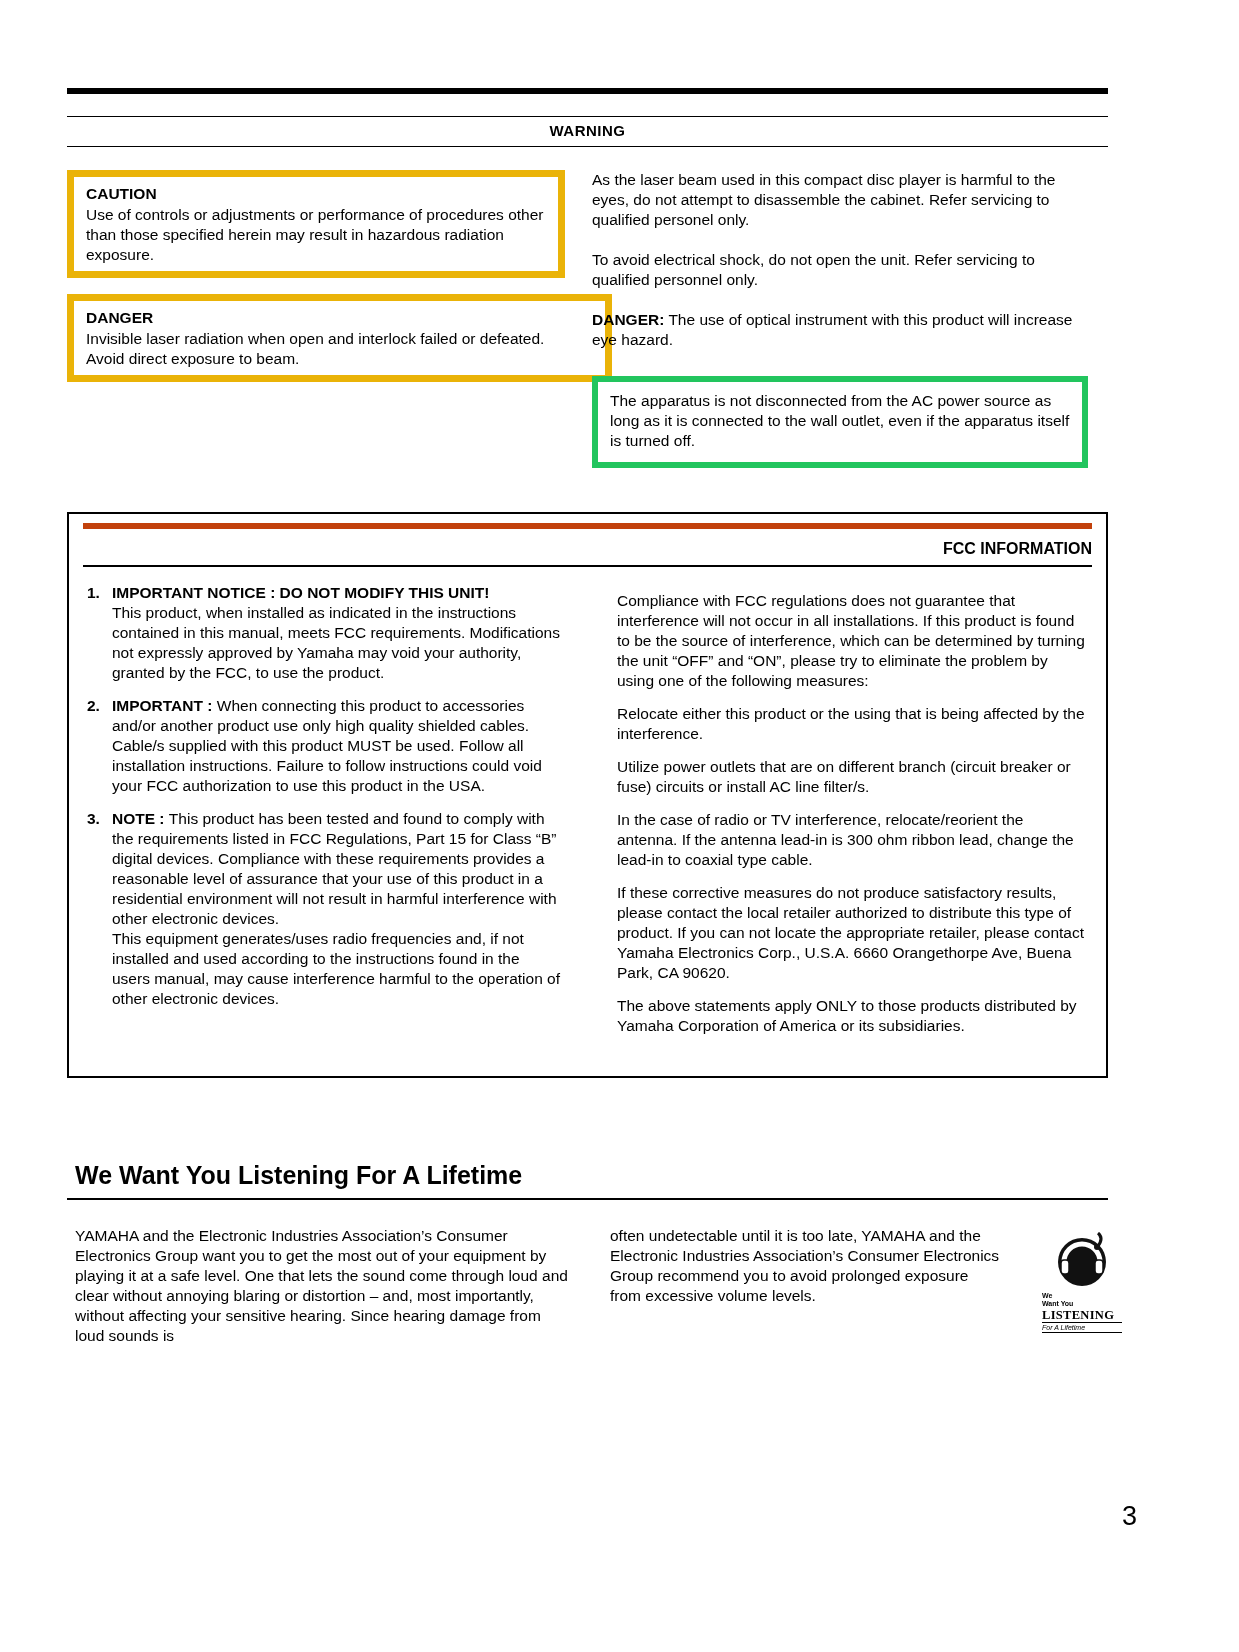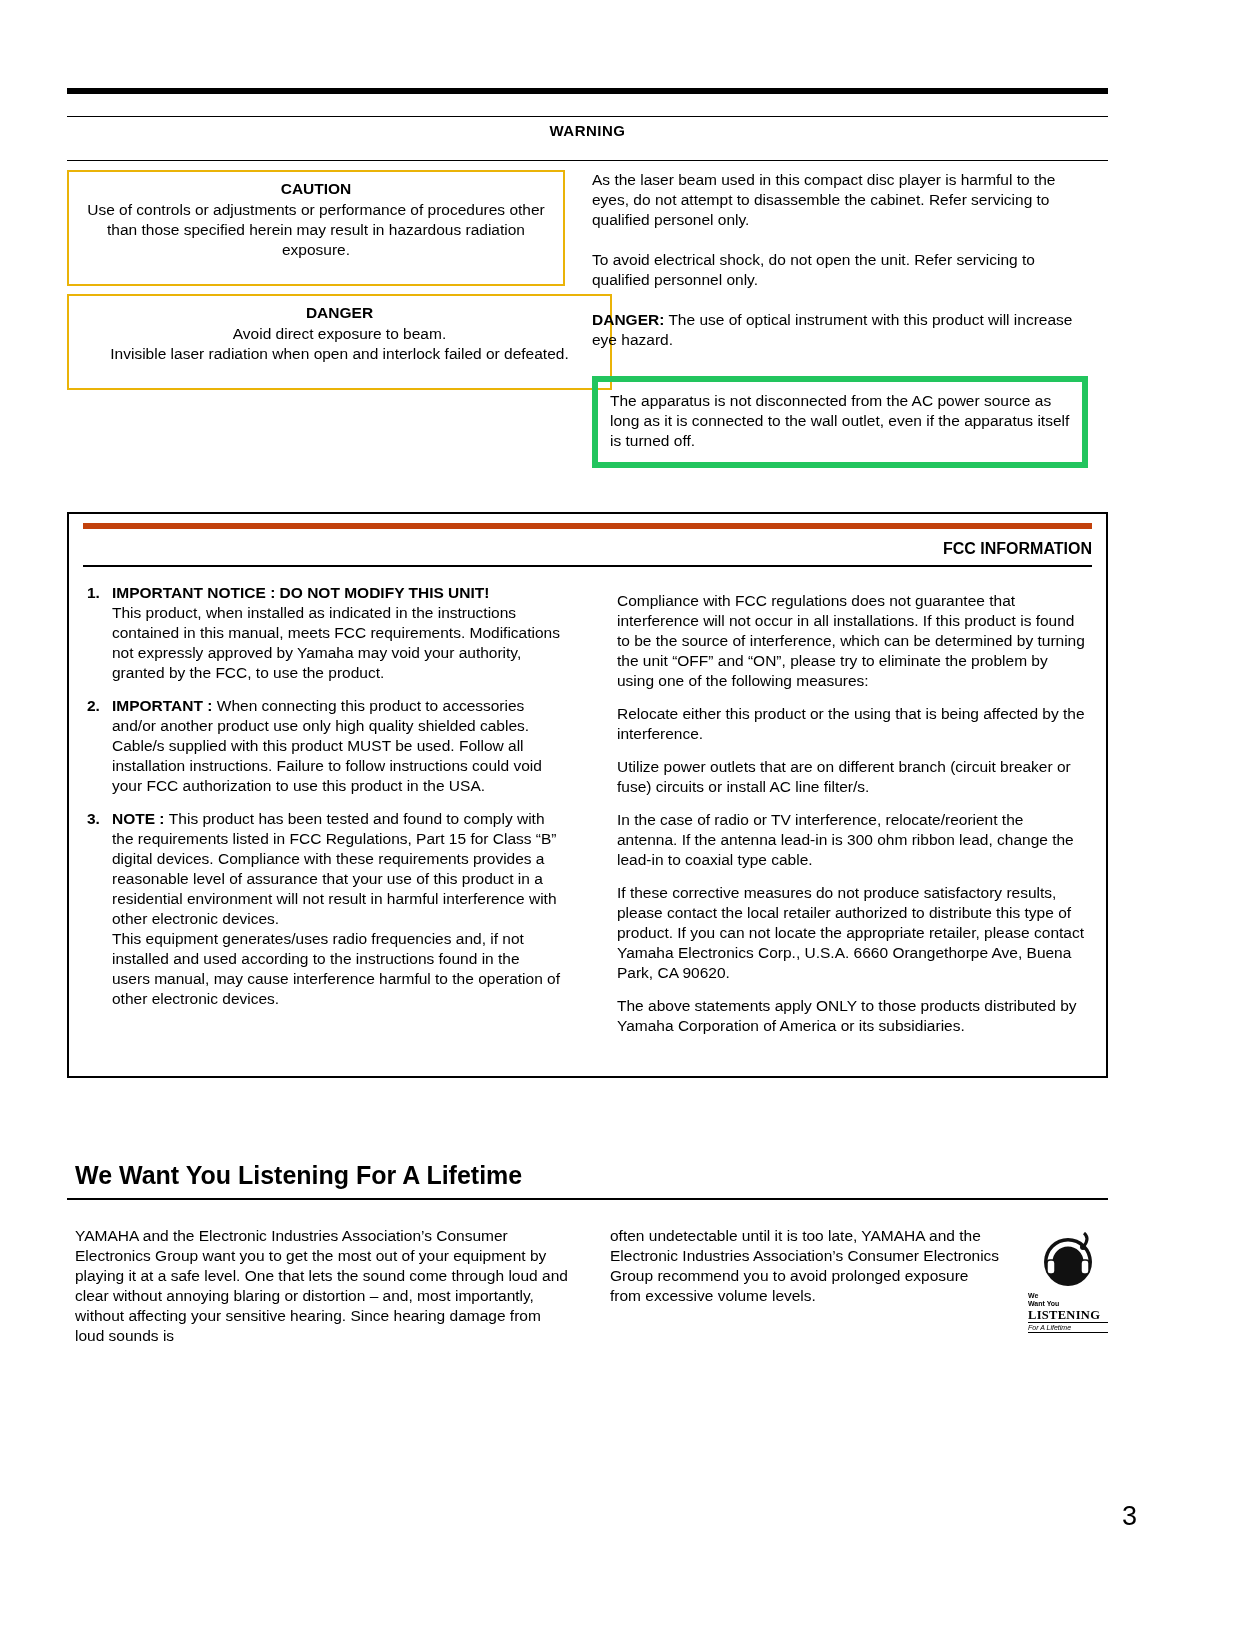--- a/index.html
+++ b/index.html
@@ -16,27 +16,26 @@
     line-height: 20px;
     overflow: hidden;
   }
   .top-rule {
     position: absolute; left: 67px; top: 88px;
     width: 1041px; height: 6px; background: #000;
   }
   .warning-band {
     position: absolute; left: 67px; top: 116px; width: 1041px;
     border-top: 1px solid #000; border-bottom: 1px solid #000;
-    text-align: center; padding: 4px 0 19px;
+    text-align: center; padding: 4px 0 5px;
     font-weight: bold; font-size: 15px; letter-spacing: 0.5px;
   }
   .outlined-box {
-    border: 2px solid #eab308;
-    padding: 7px 12px 24px 12px;
-    text-align: center;
+    border: 7px solid #eab308;
+    padding: 7px 12px 6px 12px;
   }
   .caution-box { position: absolute; left: 67px; top: 170px; width: 498px; }
   .danger-box  { position: absolute; left: 67px; top: 294px; width: 545px; }
   .box-title { font-weight: bold; font-size: 15.5px; margin-bottom: 1px; }
   .warn-right { position: absolute; left: 592px; top: 170px; width: 496px; }
   .warn-right p { margin: 0 0 20px 0; }
   .warn-right .danger-para { margin-bottom: 0; }
   .apparatus-box {
     border: 6px solid #22c55e; padding: 9px 12px 11px;
     margin-top: 26px;
@@ -69,21 +68,21 @@
   }
   .lifetime-rule {
     position: absolute; left: 67px; top: 1198px;
     width: 1041px; height: 2px; background: #000;
   }
   .lifetime-cols {
     position: absolute; left: 75px; top: 1226px; width: 1033px;
     display: flex;
   }
   .lifetime-left  { width: 497px; margin-right: 38px; flex: 0 0 auto; }
-  .lifetime-right { width: 392px; margin-right: 26px; flex: 0 0 auto; }
+  .lifetime-right { width: 392px; margin-right: 40px; flex: 0 0 auto; }
   .listening-logo { width: 80px; flex: 0 0 auto; padding-top: 6px; }
   .logo-art { display: block; margin-left: 6px; }
   .logo-text { margin-top: 2px; }
   .logo-we { font-size: 7px; line-height: 8px; font-weight: bold; }
   .logo-listening {
     font-family: "Liberation Serif", serif;
     font-weight: bold; font-size: 12.5px; line-height: 14px; letter-spacing: 0.3px;
     border-bottom: 1px solid #000;
   }
   .logo-lifetime {
@@ -107,22 +106,22 @@
     <span>WARNING</span>
   </div>
 
   <div class="caution-box outlined-box">
     <div class="box-title">CAUTION</div>
     <p>Use of controls or adjustments or performance of procedures other than those specified herein may result in hazardous radiation exposure.</p>
   </div>
 
   <div class="danger-box outlined-box">
     <div class="box-title">DANGER</div>
+    <p>Invisible laser radiation when open and interlock failed or defeated.</p>
     <p>Avoid direct exposure to beam.</p>
-    <p>Invisible laser radiation when open and interlock failed or defeated.</p>
   </div>
 
   <div class="warn-right">
     <p>As the laser beam used in this compact disc player is harmful to the eyes, do not attempt to disassemble the cabinet.  Refer servicing to qualified personel only.</p>
     <p>To avoid electrical shock, do not open the unit.  Refer servicing to qualified personnel only.</p>
     <p class="danger-para"><b>DANGER:</b>  <span>The use of optical instrument with this product will increase eye hazard.</span></p>
     <div class="apparatus-box">
       <p>The apparatus is not disconnected from the AC power source as long as it is connected to the wall outlet, even if the apparatus itself is turned off.</p>
     </div>
   </div>

